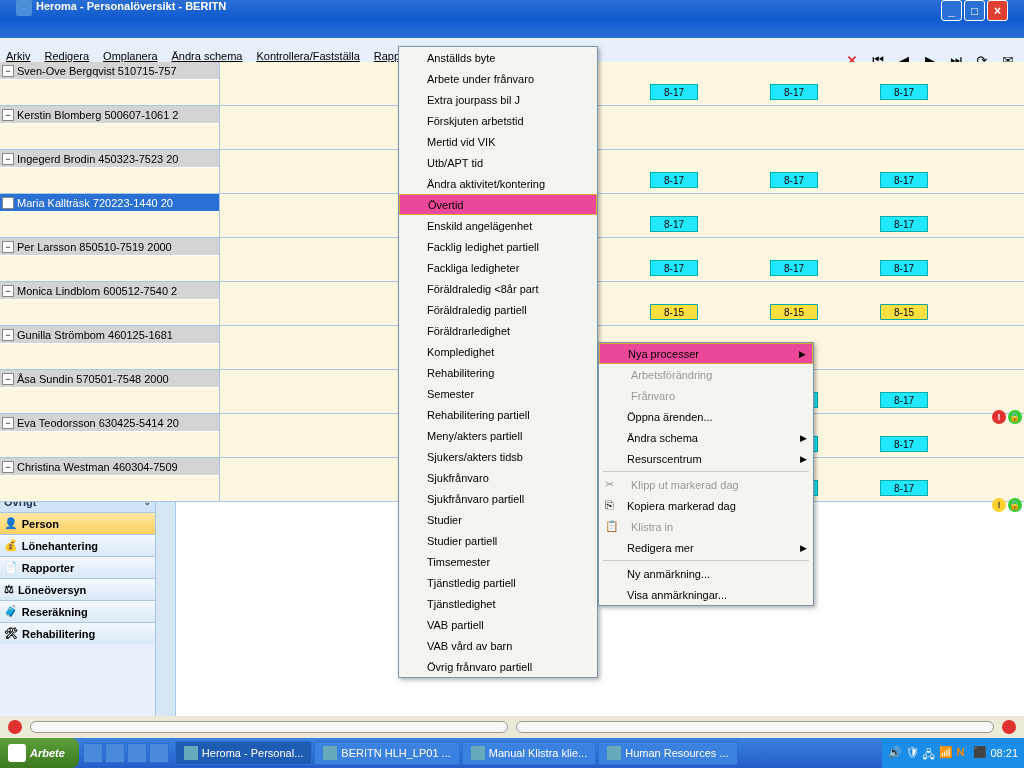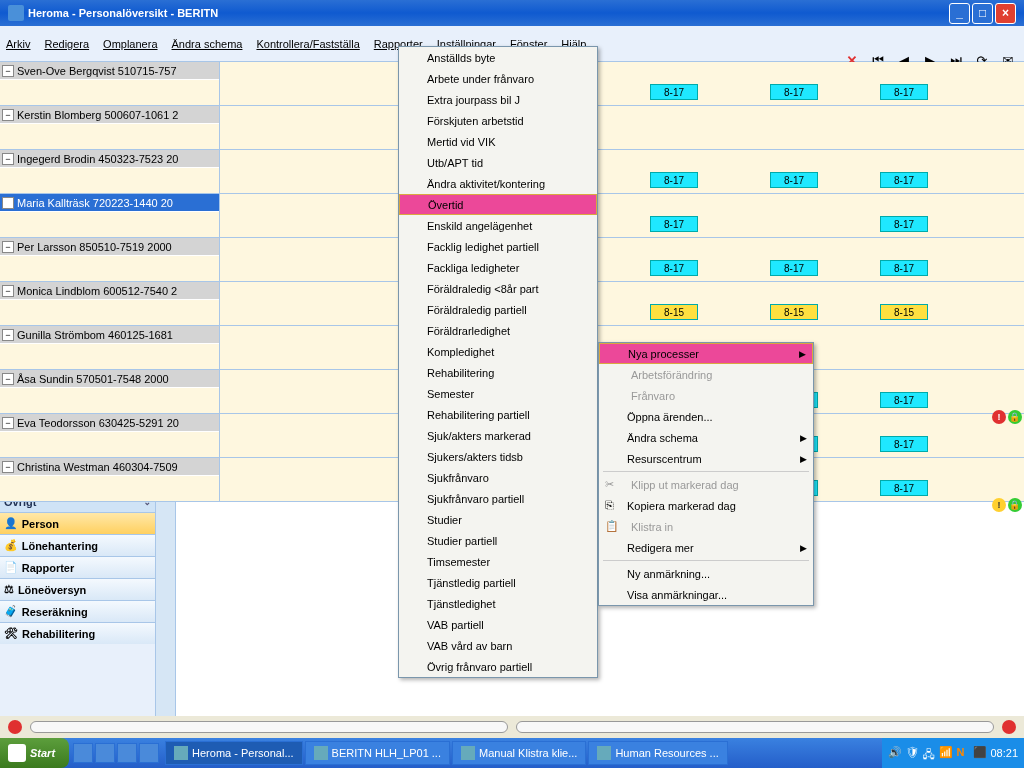--- a/index.html
+++ b/index.html
@@ -1,19 +1,19 @@
 <!DOCTYPE html>
 <html><head>
 <meta charset="utf-8">
 <style>
 * { margin:0; padding:0; box-sizing:border-box; font-family:Tahoma,sans-serif; font-size:11px; }
 body { width:1024px; height:768px; overflow:hidden; background:#ece9d8; position:relative; }
 
 
-.titlebar { height:26px; background:linear-gradient(#2a6fd4,#0f5ad0 50%,#2a6fd4); color:#fff; display:flex; align-items:center; padding:0 8px; }
+.titlebar { height:38px; background:linear-gradient(#2a6fd4,#0f5ad0 50%,#2a6fd4); color:#fff; display:flex; padding:0 16px; }
 .titlebar .icon { width:16px; height:16px; background:#4a90d9; margin-right:4px; border-radius:2px; }
 .titlebar .title { flex:1; font-weight:bold; }
 .titlebar .winbtn { width:21px; height:21px; margin-left:2px; border:1px solid #fff; border-radius:3px; display:flex; align-items:center; justify-content:center; color:#fff; font-weight:bold; font-size:12px; }
 .min { background:#2a6fd4; } .max { background:#2a6fd4; } .close { background:#e04030; }
 
 
 .menubar { height:36px; background:#e8f0fb; display:flex; align-items:center; padding:0 6px; gap:14px; border-bottom:1px solid #a8c6e8; }
 .menubar span { text-decoration:underline; cursor:pointer; }
 
 
@@ -384,21 +384,21 @@
         <div class="shift " style="left:180px">8-17</div>
         <div class="shift " style="left:430px">8-17</div>
         <div class="shift " style="left:550px">8-17</div>
         <div class="shift " style="left:660px">8-17</div>
       </div>
     </div>
     <div class="prow">
       <div class="pname">
     <div class="top">
           <div class="sq">−</div>
-          <span>Eva  Teodorsson  630425-5291 20</span>
+          <span>Eva  Teodorsson  630425-5414 20</span>
         </div>
     <div class="bot"></div>
       </div>
     <div class="pslots">
         <div class="stripe"></div>
         <div class="shift " style="left:180px">8-17</div>
         <div class="shift " style="left:430px">8-17</div>
         <div class="shift " style="left:550px">8-17</div>
         <div class="shift " style="left:660px">8-17</div>
       </div>
@@ -445,21 +445,21 @@
     <div class="dditem">Enskild angelägenhet</div>
     <div class="dditem">Facklig ledighet partiell</div>
     <div class="dditem">Fackliga ledigheter</div>
     <div class="dditem">Föräldraledig &lt;8år part</div>
     <div class="dditem">Föräldraledig partiell</div>
     <div class="dditem">Föräldrarledighet</div>
     <div class="dditem">Kompledighet</div>
     <div class="dditem">Rehabilitering</div>
     <div class="dditem">Semester</div>
     <div class="dditem">Rehabilitering partiell</div>
-    <div class="dditem">Sjuk/akters markerad</div>
+    <div class="dditem">Meny/akters partiell</div>
     <div class="dditem">Sjukers/akters tidsb</div>
     <div class="dditem">Sjukfrånvaro</div>
     <div class="dditem">Sjukfrånvaro partiell</div>
     <div class="dditem">Studier</div>
     <div class="dditem">Studier partiell</div>
     <div class="dditem">Timsemester</div>
     <div class="dditem">Tjänstledig partiell</div>
     <div class="dditem">Tjänstledighet</div>
     <div class="dditem">VAB partiell</div>
     <div class="dditem">VAB vård av barn</div>
@@ -486,21 +486,21 @@
 <div class="statbar">
   <div class="rec"></div>
   <div class="pill"></div>
   <div class="pill"></div>
   <div class="rec"></div>
 </div>
 
 <div class="taskbar">
   <div class="start">
     <div class="logo"></div>
-    <span>Start</span>
+    <span>Arbete</span>
   </div>
   <div class="qlaunch">
     <div class="ql"></div>
     <div class="ql"></div>
     <div class="ql"></div>
     <div class="ql"></div>
   </div>
   <div class="tbitem active">
       <div class="ti"></div>
       <span>Heroma - Personal...</span>

